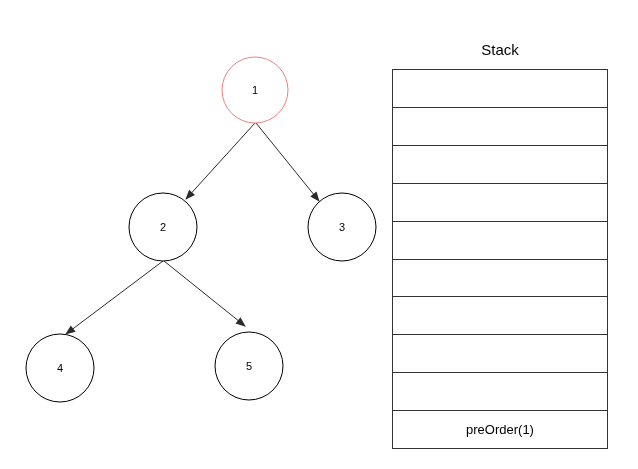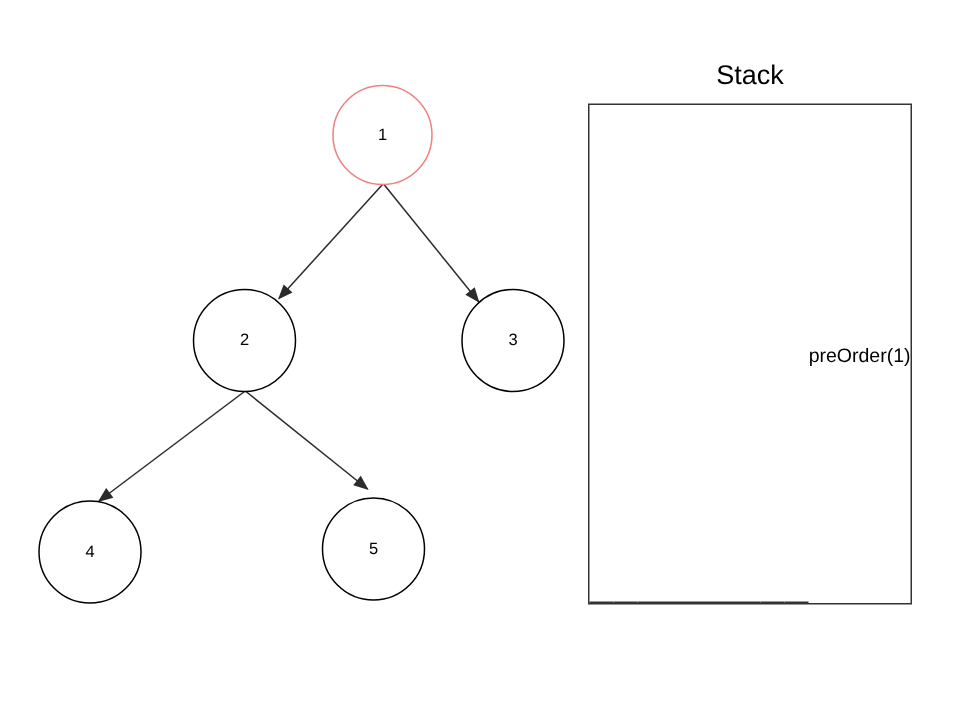--- a/index.html
+++ b/index.html
@@ -19,34 +19,34 @@
     position: absolute;
     left: 0;
     top: 0;
   }
   .stack-title {
     position: absolute;
     left: 392px;
     top: 41px;
     width: 216px;
     text-align: center;
-    font-size: 18px;
+    font-size: 15px;
     color: #000000;
     line-height: 18px;
   }
   .stack-table {
     position: absolute;
     left: 392px;
     top: 69px;
     width: 216px;
-    height: 334px;
+    height: 380px;
     border: 1px solid #333333;
     box-sizing: border-box;
     display: flex;
-    flex-direction: row;
+    flex-direction: column;
   }
   .stack-cell {
     flex: 1 1 0;
     border-bottom: 1px solid #333333;
     display: flex;
     align-items: center;
     justify-content: center;
     font-size: 13px;
     color: #000000;
   }

